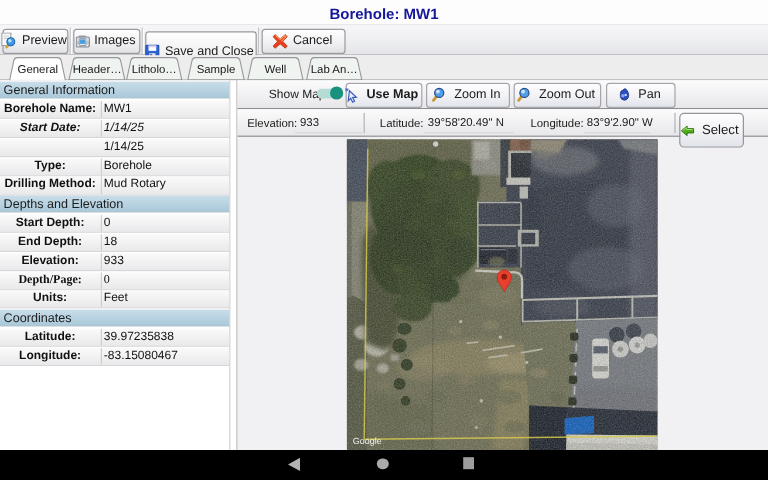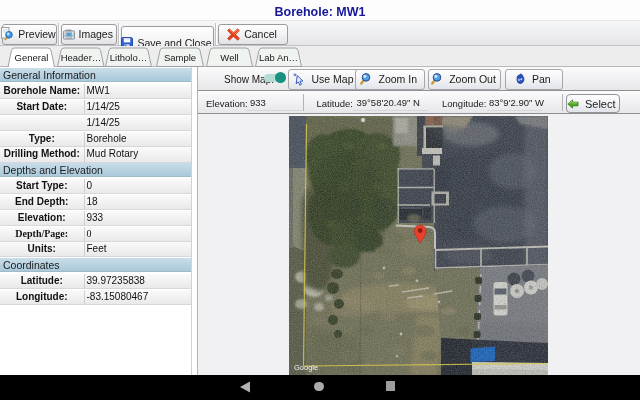--- a/index.html
+++ b/index.html
@@ -117,21 +117,21 @@
 
 <div class="abs" style="left:197px;top:67px;width:1px;height:308px;background:#b2b2b4;"></div>
 
 <div class="hdr" style="top:68.2px;">General Information</div>
 
 <div class="row" style="top:84.0px;">
     <div class="rowlab">Borehole Name:</div>
     <div class="rowval">MW1</div>
   </div>
 
-<div class="row" style="top:99.9px;">
+<div class="row" style="top:99.9px;font-style:italic;">
     <div class="rowlab">Start Date:</div>
     <div class="rowval">1/14/25</div>
   </div>
 
 <div class="row" style="top:115.7px;">
     <div class="rowval">1/14/25</div>
   </div>
 
 <div class="row" style="top:131.5px;">
     <div class="rowlab">Type:</div>
@@ -139,21 +139,21 @@
   </div>
 
 <div class="row" style="top:147.4px;">
     <div class="rowlab">Drilling Method:</div>
     <div class="rowval">Mud Rotary</div>
   </div>
 
 <div class="hdr" style="top:163.2px;">Depths and Elevation</div>
 
 <div class="row" style="top:179.0px;">
-    <div class="rowlab">Start Type:</div>
+    <div class="rowlab">Start Depth:</div>
     <div class="rowval">0</div>
   </div>
 
 <div class="row" style="top:194.8px;">
     <div class="rowlab">End Depth:</div>
     <div class="rowval">18</div>
   </div>
 
 <div class="row" style="top:210.7px;">
     <div class="rowlab">Elevation:</div>
@@ -184,21 +184,21 @@
 
 <div class="abs" style="left:198px;top:67px;width:442px;height:308px;background:#f1f1f3;"></div>
 
 <div class="abs" style="left:198px;top:67px;width:442px;height:24px;background:linear-gradient(#fbfbfc,#f2f2f4 45%,#e7e7ea);border-bottom:1px solid #8f8f92;box-sizing:border-box;"></div>
 
 <div class="abs" style="left:224px;top:74px;font-size:10px;color:#1a1a1a;">Show Map:</div>
 
 <div class="abs" style="left:264px;top:73.5px;width:22px;height:8px;border-radius:4px;background:#b5dbd5;"></div>
 <div class="abs" style="left:274.8px;top:72px;width:11px;height:11px;border-radius:50%;background:#18917f;"></div>
 
-<div class="mbtn" style="left:287.5px;top:69px;width:75px;height:20.5px;">
+<div class="mbtn" style="left:287.5px;top:69px;width:64px;height:20.5px;font-weight:bold;">
 
   <svg width="12" height="13" viewBox="0 0 12 13" style="margin-left:-3px;">
     <path d="M4.2 2.6 L10 8 L6.9 8.3 L8.5 11.4 L6.8 12.2 L5.3 8.9 L3.2 11 Z" fill="#e8eefc" stroke="#3c5cc0" stroke-width="1"></path>
     <path d="M0.6 1.8 L3.4 1.8 M2 0.4 L2 3.2 M0.9 0.7 L3.1 2.9 M3.1 0.7 L0.9 2.9" stroke="#4a66c8" stroke-width="0.7"></path>
   </svg>
   <span>Use Map</span>
 </div>
 
 <div class="mbtn" style="left:355px;top:69px;width:69.5px;height:20.5px;">
 
@@ -244,21 +244,21 @@
 <div class="val2" style="left:356.5px;top:97px;">39°58'20.49" N</div>
 <div class="abs" style="left:353px;top:109.5px;width:75px;height:1px;background:#d8d8da;"></div>
 
 <div class="lbl2" style="left:442px;top:97.5px;">Longitude:</div>
 
 <div class="val2" style="left:489px;top:97px;">83°9'2.90" W</div>
 <div class="abs" style="left:487px;top:109.5px;width:55px;height:1px;background:#d8d8da;"></div>
 
 <div class="abs" style="left:562px;top:94px;width:1px;height:17px;background:#b3b3b6;"></div>
 
-<div class="mbtn" style="left:565.5px;top:94px;width:54.5px;height:19px;border-radius:4px;border-color:#93939a;font-size:11px;">
+<div class="mbtn" style="left:565.5px;top:94px;width:54.5px;height:29px;border-radius:4px;border-color:#93939a;font-size:11px;">
 
   <svg width="12" height="10" viewBox="0 0 12 10" style="margin-left:-3px;">
     <path d="M0.8 5 L5.6 1 L5.6 3.2 L11 3.2 L11 6.8 L5.6 6.8 L5.6 9 Z" fill="#4fae1c" stroke="#2d6e10" stroke-width="0.8"></path>
     <path d="M1.8 4.9 L5 2.3 L5 3.9 L10.3 3.9" fill="none" stroke="#a8e07c" stroke-width="0.8"></path>
   </svg>
   <span>Select</span>
 </div>
 
 <svg class="abs" style="left:288.5px;top:115.5px;" width="259" height="259" viewBox="0 0 259 259">
   <defs>

